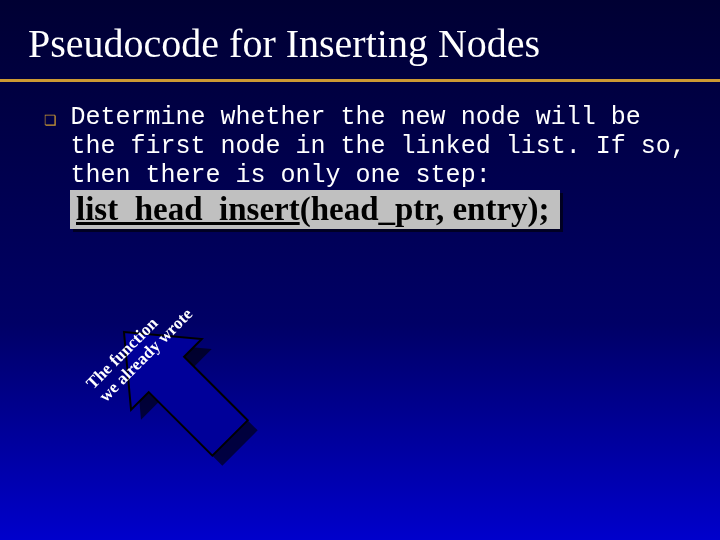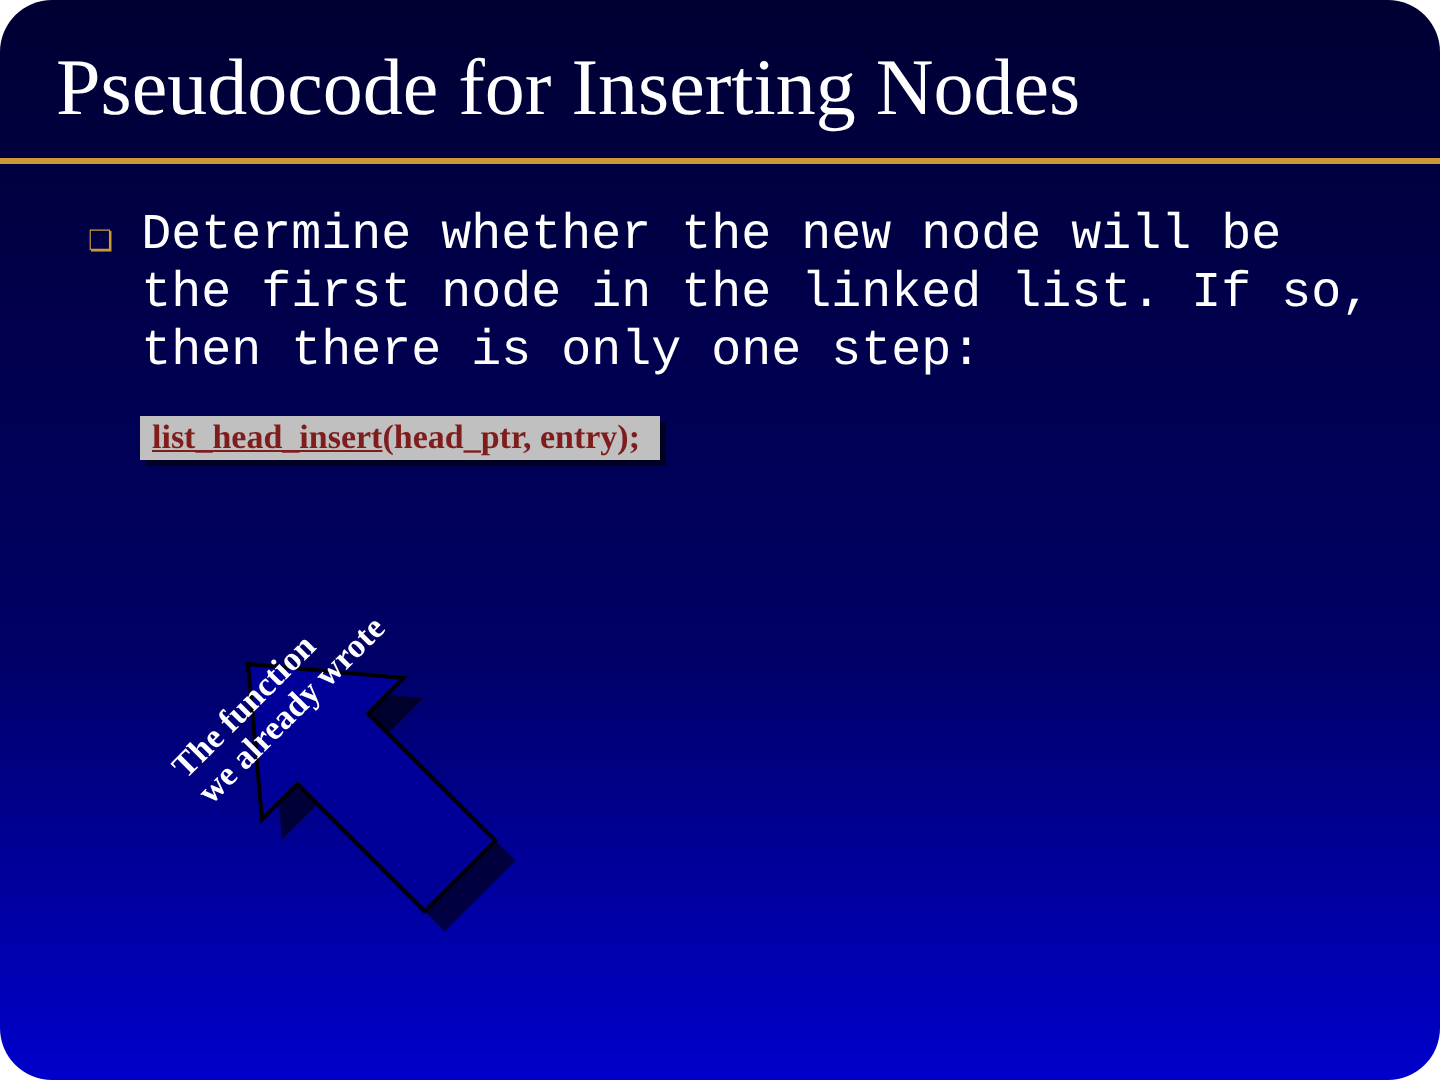--- a/index.html
+++ b/index.html
@@ -9,21 +9,20 @@
     height: 540px;
     overflow: hidden;
     font-family: "Times New Roman", Times, serif;
   }
   .slide {
     width: 720px;
     height: 540px;
     background: linear-gradient(to bottom, #000033 0%, #000066 60%, #0000cc 100%);
     position: relative;
     box-sizing: border-box;
-    border-radius: 26px;
   }
   .title {
     color: #ffffff;
     font-size: 40px;
     padding: 20px 0 12px 28px;
   }
   .rule {
     height: 3px;
     background: #cc9933;
     width: 100%;
@@ -42,28 +41,28 @@
     margin-top: 8px;
     flex: 0 0 auto;
   }
   .bullet-text {
     color: #ffffff;
     font-size: 25px;
     line-height: 1.15;
     font-family: Liberation Mono, monospace;
   }
   .code-box {
-    margin-top: 18px;
+    margin-top: 0;
     margin-left: 26px;
     display: inline-block;
     background: #c0c0c0;
-    color: #7f1d1d;
+    color: #000000;
     font-family: "Times New Roman", Times, serif;
     font-weight: bold;
-    font-size: 17px;
+    font-size: 33px;
     padding: 1px 10px 1px 6px;
     box-shadow: 3px 3px 0 rgba(0,0,0,0.6);
   }
   .code-fn { text-decoration: underline; }
   .arrow-wrap {
     position: absolute;
     left: 92px;
     top: 300px;
     width: 170px;
     height: 170px;

